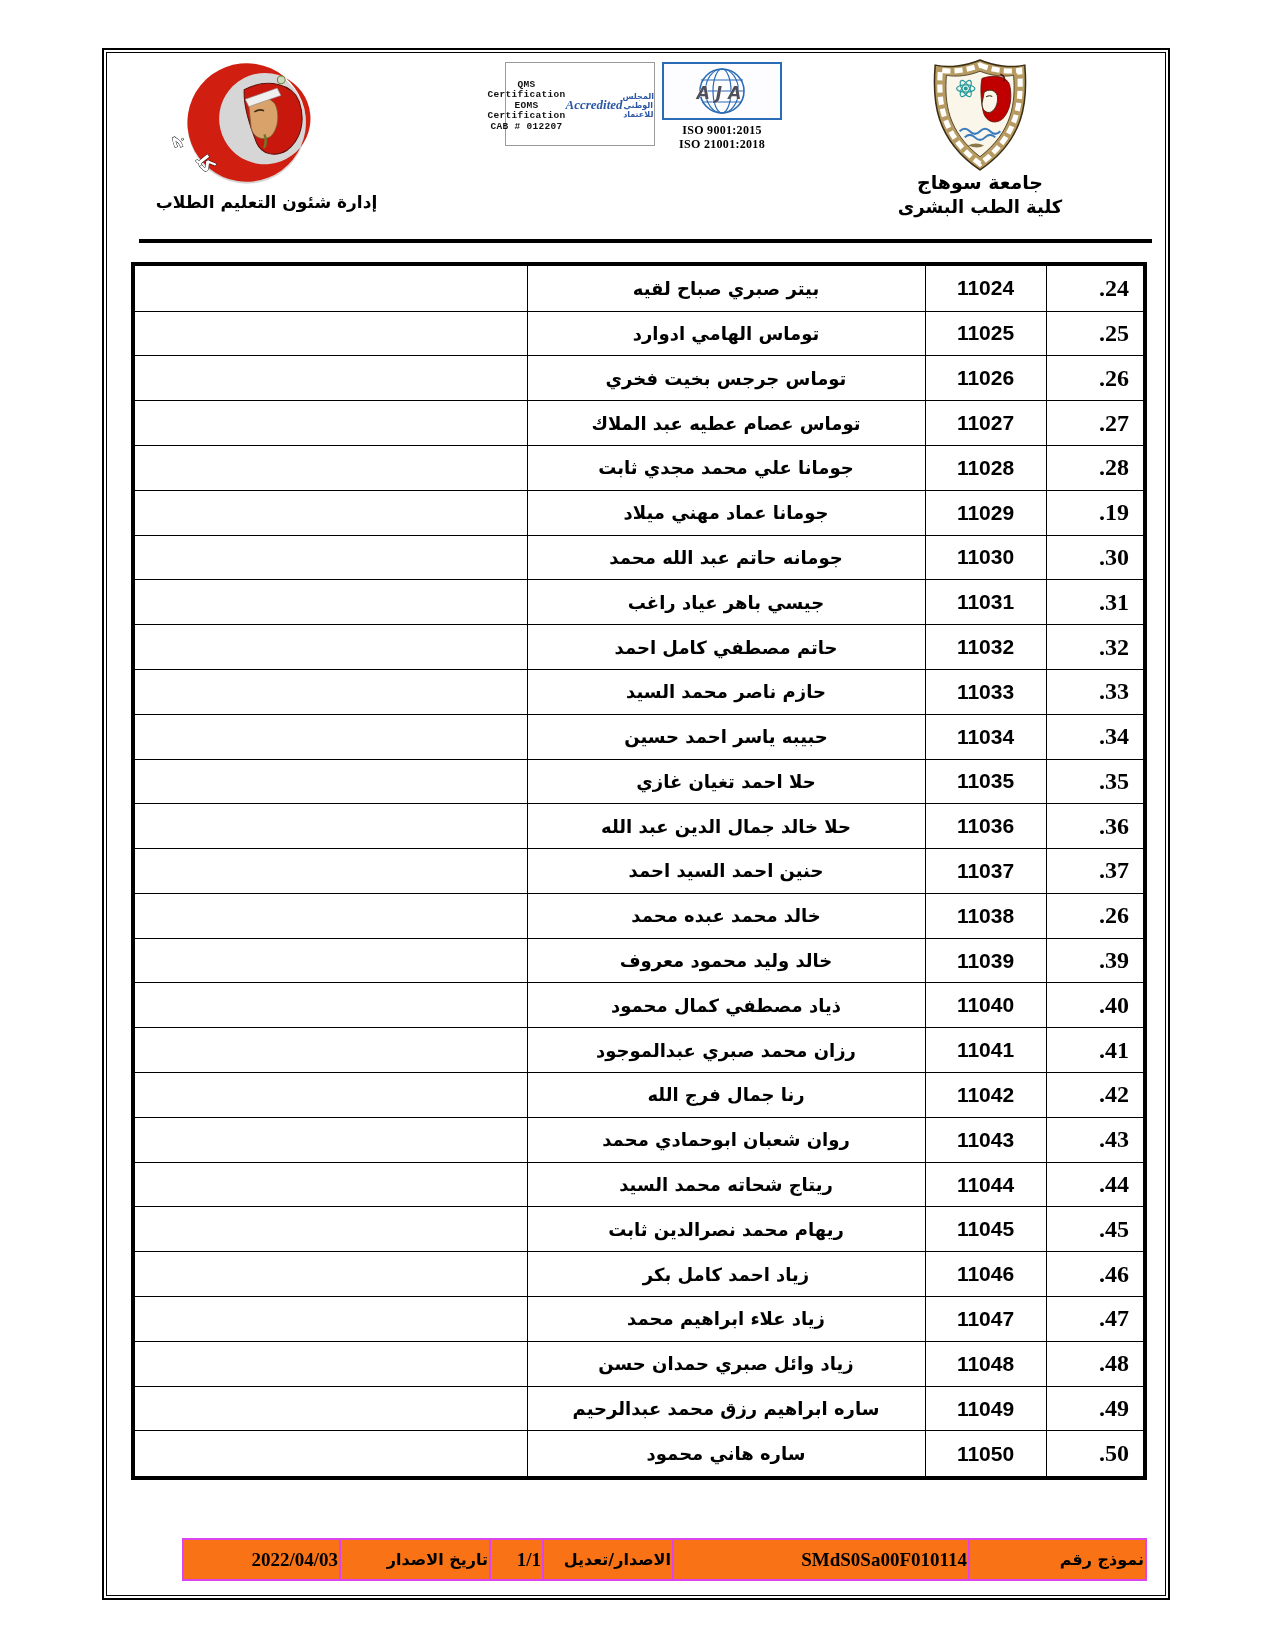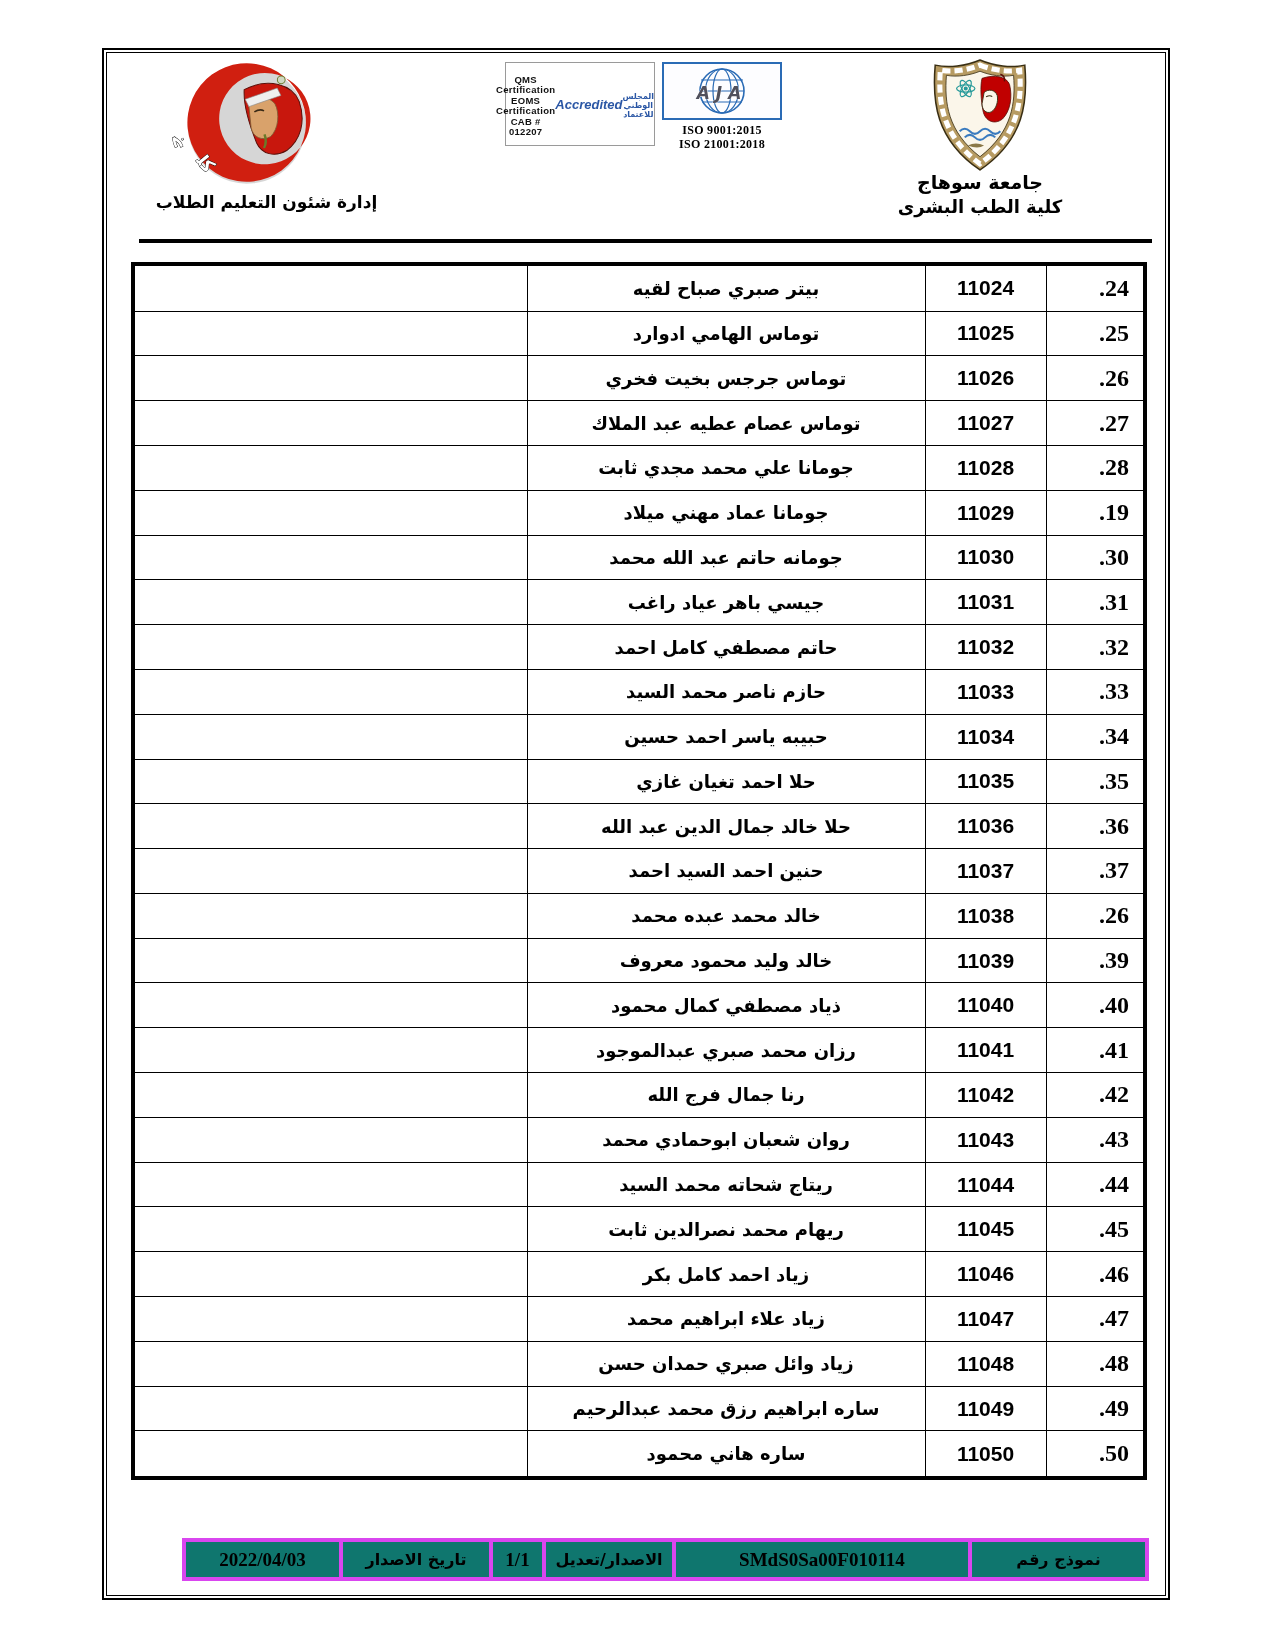--- a/index.html
+++ b/index.html
@@ -21,25 +21,25 @@
     font-weight:bold;font-size:17px;
   }
   .egac-box{
     position:absolute;left:401px;top:12px;width:150px;height:84px;
     border:1px solid #9a9a9a;box-sizing:border-box;text-align:center;
     display:flex;align-items:center;justify-content:flex-start;
     padding-top:2px;
   }
   .egac-arabic{font-size:8px;line-height:9px;color:#2b57a5;font-weight:bold;}
   .egac-accredited{
-    font-family:Liberation Sans, sans-serif;font-weight:bold;font-style:italic;
+    font-family:Liberation Serif, serif;font-weight:bold;font-style:italic;
     color:#2b57a5;font-size:13px;line-height:13px;margin-top:-2px;
   }
   .egac-lines{
-    font-family:Liberation Sans, sans-serif;font-weight:bold;font-size:9.5px;
+    font-family:Liberation Mono, monospace;font-weight:bold;font-size:9.5px;
     line-height:10.5px;color:#111;margin-top:2px;letter-spacing:.3px;
   }
   .aja-wrap{position:absolute;left:556px;top:12px;width:124px;text-align:center;}
   .aja-box{
     width:120px;height:58px;border:2px solid #2a6bb5;border-radius:0;
     box-sizing:border-box;margin:0 auto;display:flex;align-items:center;justify-content:center;
     background:#fdfdff;
   }
   .aja-iso{
     font-family:"Liberation Serif",serif;font-weight:bold;font-size:12px;
@@ -73,21 +73,21 @@
   td.c-name{
     font-weight:bold;font-size:18px;text-align:center;direction:rtl;
   }
   td.c-empty{background:#fff;}
   
   .footer-table{
     position:absolute;left:78px;top:1488px;width:963px;height:43px;
     border-collapse:collapse;table-layout:fixed;
   }
   .footer-table td{
-    border:4px solid #d946ef;text-align:center;vertical-align:middle;background:#0f766e;
+    border:2px solid #d946ef;text-align:right;vertical-align:middle;background:#f97316;
   }
   .f-ar{font-weight:bold;font-size:16px;}
   .f-lat{font-family:"Liberation Serif",serif;font-weight:bold;font-size:19px;direction:ltr;}
 </style>
 </head>
 <body>
 
 <div class="page-frame">
 
   <svg class="crescent-logo" viewBox="0 0 200 140">

